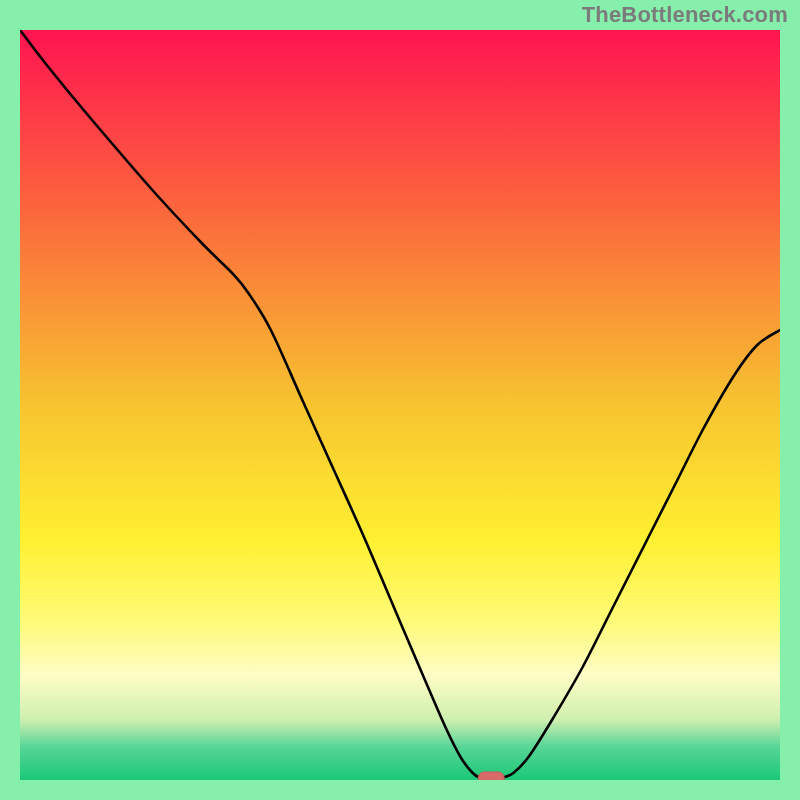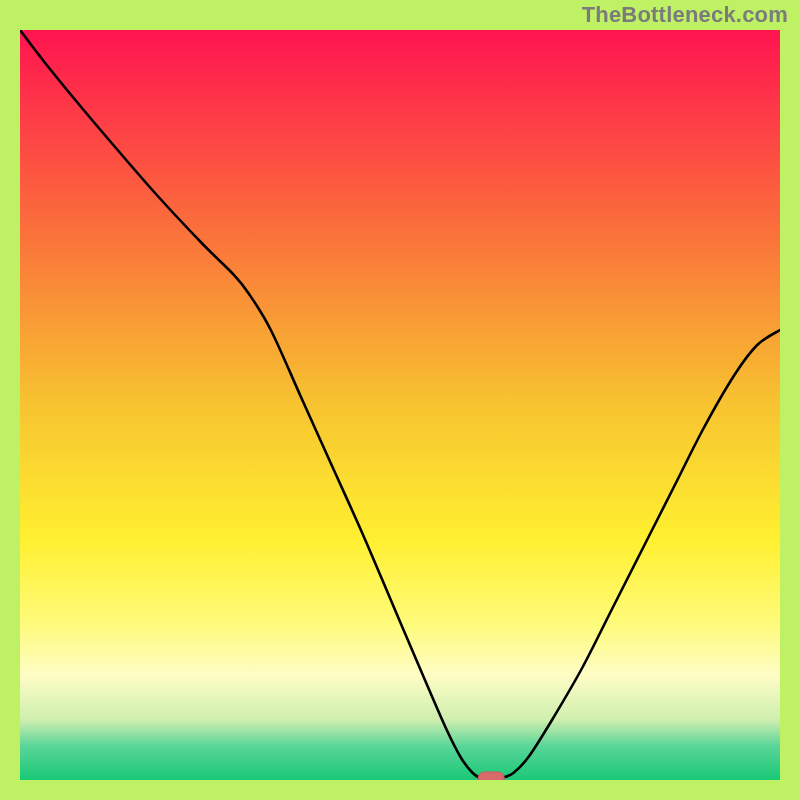--- a/index.html
+++ b/index.html
@@ -7,21 +7,21 @@
     padding: 0;
     width: 800px;
     height: 800px;
     background: #000;
     overflow: hidden;
   }
   .frame {
     position: relative;
     width: 800px;
     height: 800px;
-    background: #bef264;
+    background: #86efac;
   }
   .attribution {
     position: absolute;
     top: 2px;
     right: 12px;
     color: #7b7b7b;
     font-family: Arial, Helvetica, sans-serif;
     font-size: 22px;
     font-weight: 600;
     letter-spacing: 0.2px;

